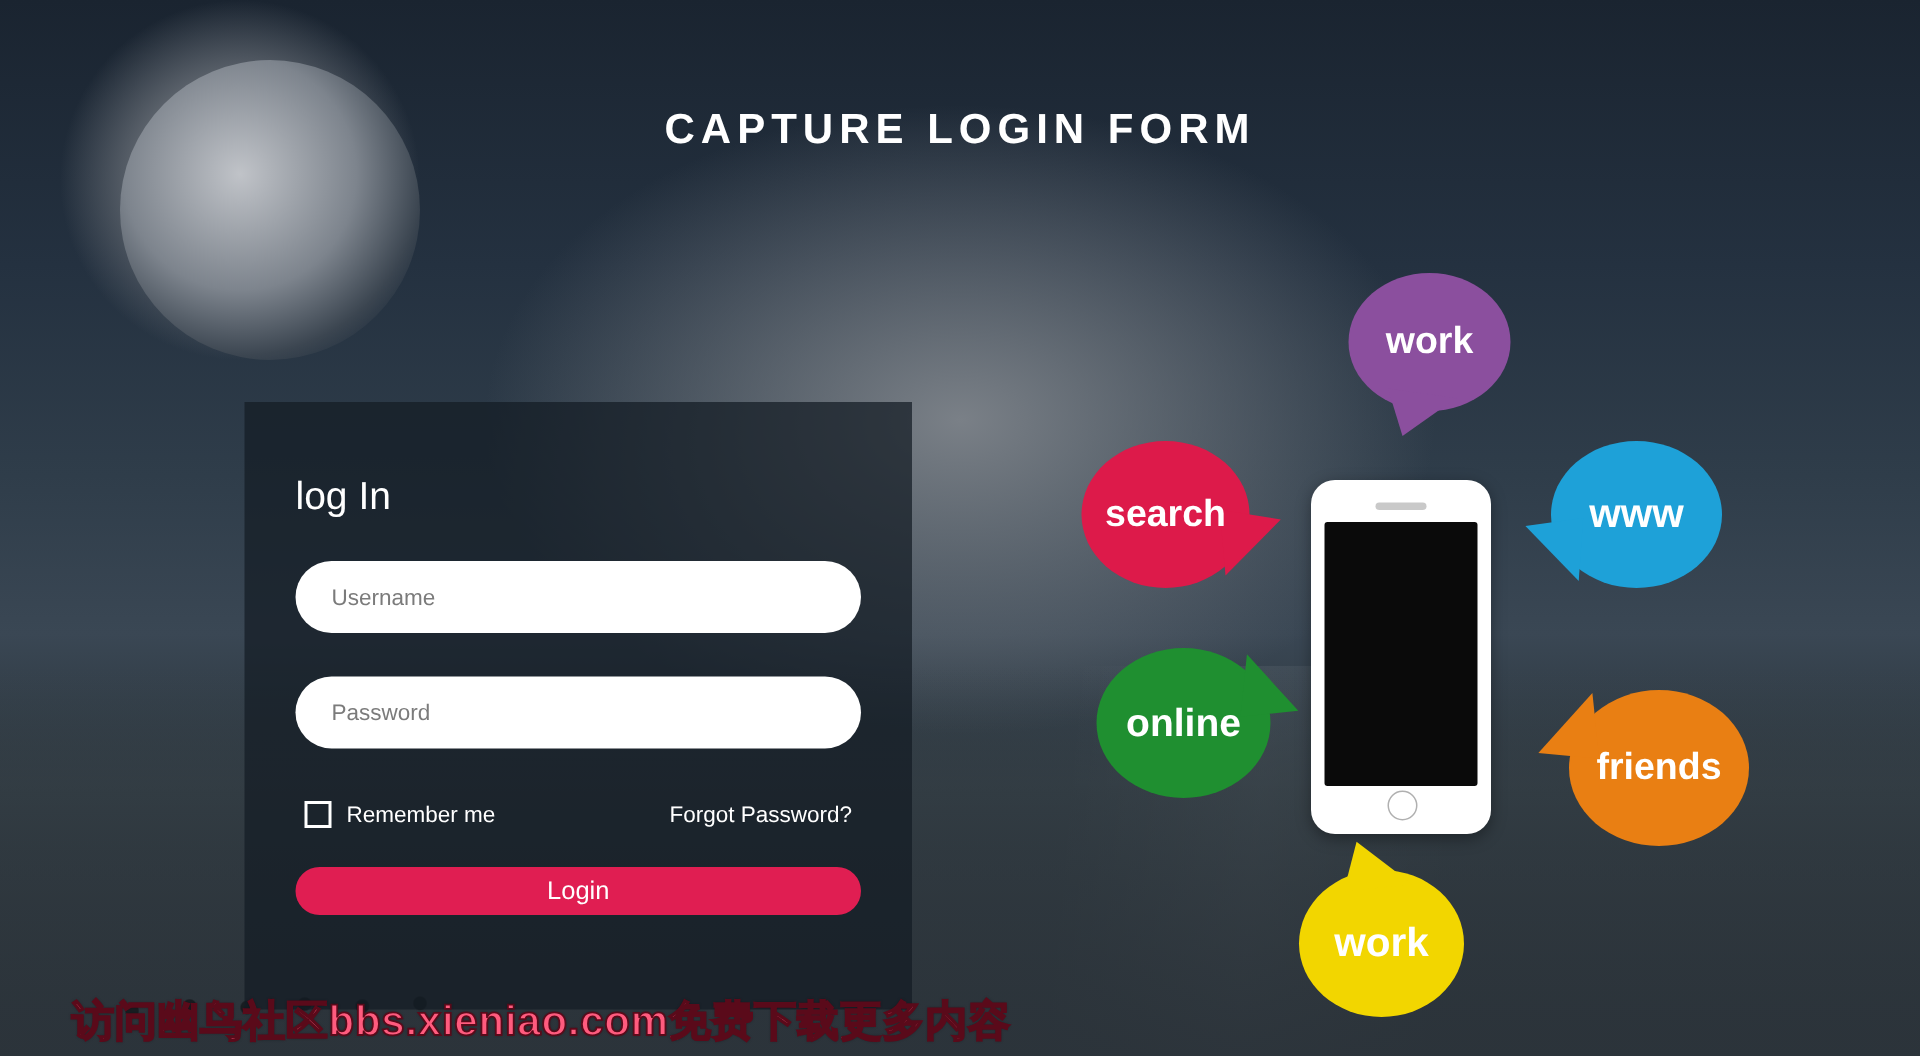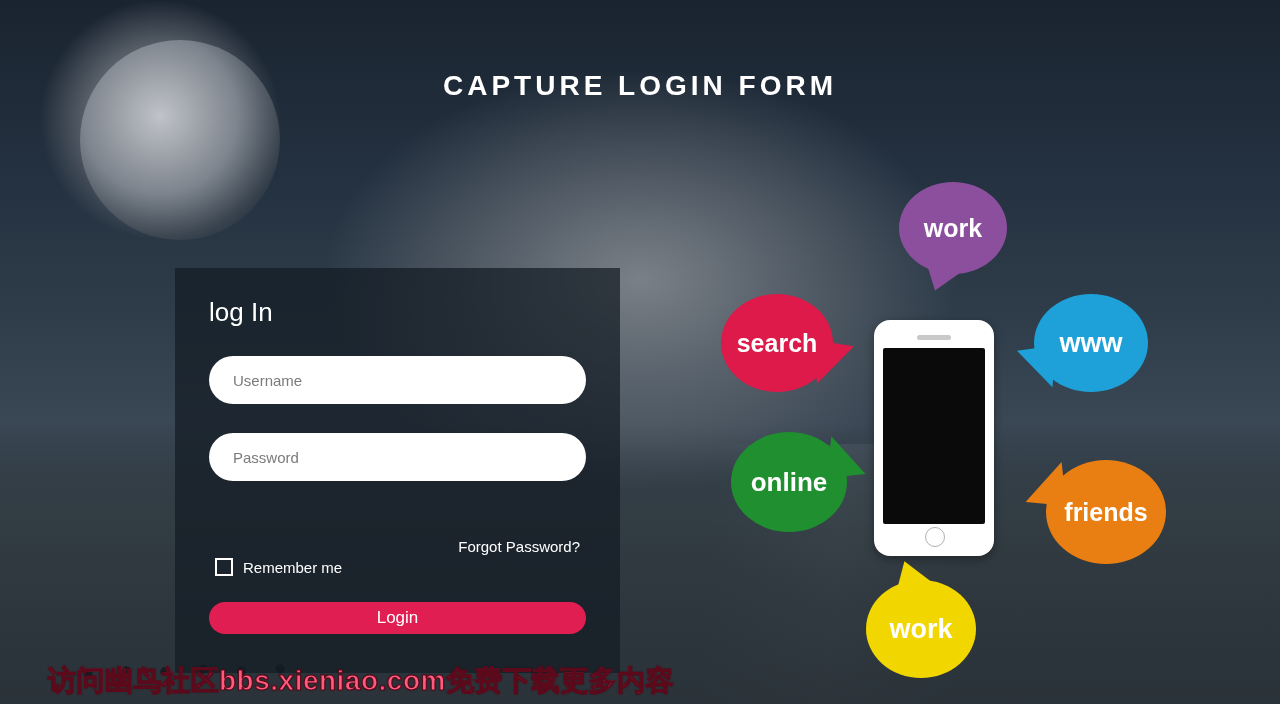--- a/index.html
+++ b/index.html
@@ -25,33 +25,33 @@
     background: radial-gradient(circle at 40% 38%, #c0c3c8 0%, #7d848d 45%, #3c4651 70%, rgba(0,0,0,0) 80%);
     filter: blur(.3px);
   }
   .title {
     position:absolute; top:70px; left:0; right:0;
     text-align:center; color:#fff; font-size:28px; font-weight:700; letter-spacing:4px;
   }
 
   
   .card {
-    position:absolute; left:175px; top:268px; width:445px; height:405px;
+    position:absolute; left:163px; top:268px; width:445px; height:405px;
     background: rgba(20, 28, 36, 0.72);
-    padding: 29px 34px 0 34px;
+    padding: 47px 34px 0 34px;
     color:#fff;
   }
   .card h2 { font-size:26px; font-weight:400; margin-bottom:28px; }
   .field {
     width:100%; height:48px; border-radius:26px; border:none; outline:none;
     background:#fff; color:#6d28d9; font-size:15px; padding:0 24px; margin-bottom:29px;
   }
   .field::placeholder { color:#7b7b7b; }
   .row { display:flex; align-items:center; justify-content:space-between; font-size:15px; margin:6px 6px 26px 6px; }
-  .remember { display:flex; align-items:center; gap:10px; cursor:pointer;margin-top:42px; }
+  .remember { display:flex; align-items:center; gap:10px; cursor:pointer; }
   .chk { width:18px; height:18px; border:2px solid #fff; display:inline-block; }
   .forgot { color:#fff; text-decoration:none; cursor:pointer; }
   .login-btn {
     width:100%; height:32px; border:none; border-radius:26px; cursor:pointer;
     background:#e01e52; color:#fff; font-size:17px;
   }
 
   
   .phone {
     position:absolute; left:874px; top:320px; width:120px; height:236px;

